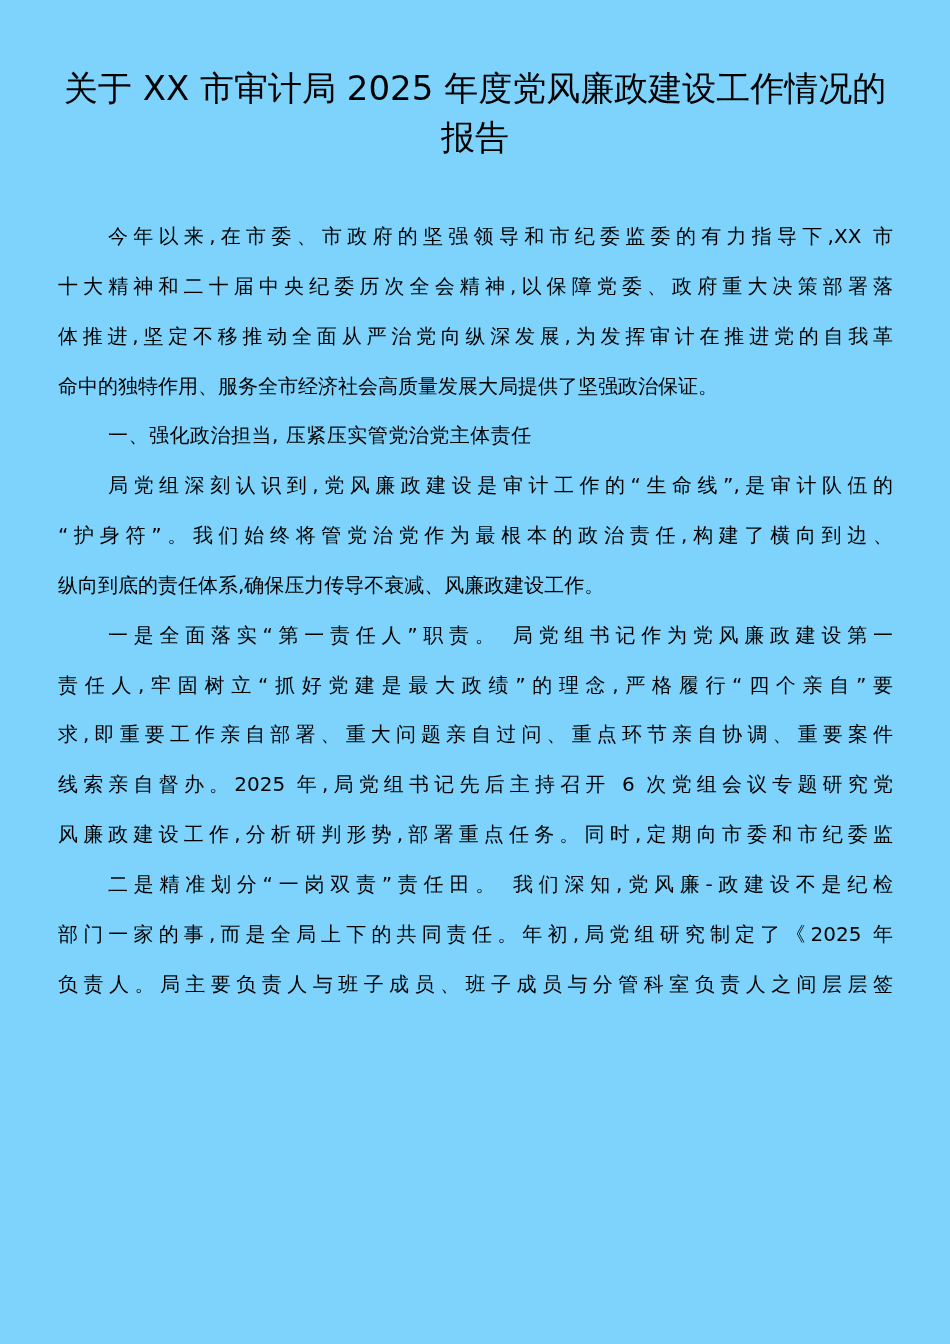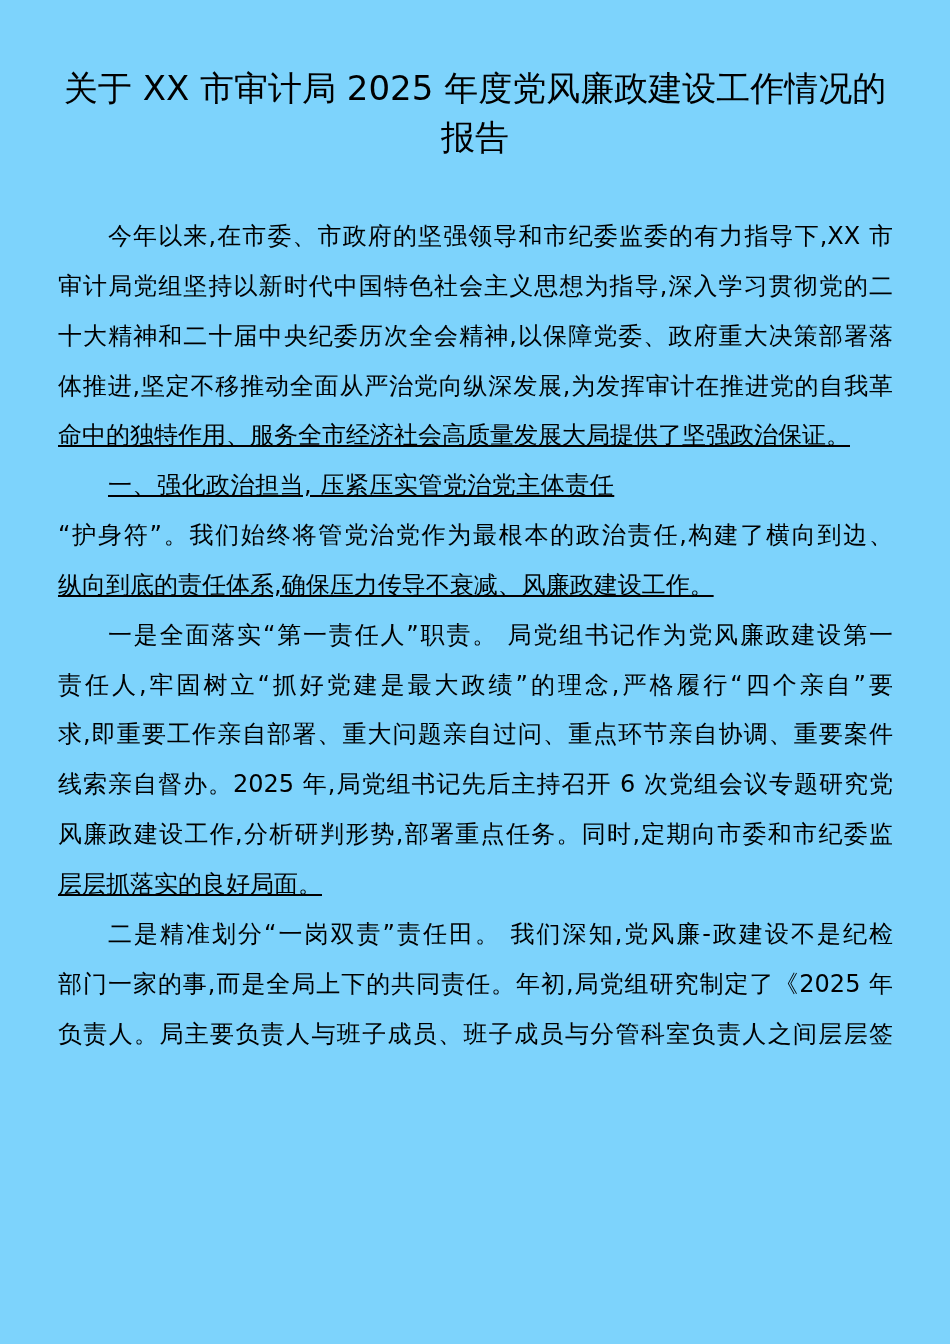--- a/index.html
+++ b/index.html
@@ -30,31 +30,30 @@
     white-space: nowrap;
     font-weight: normal;
   }
   .body {
     position: absolute;
     left: 58px;
     width: 835px;
     top: 212px;
   }
   .line {
-    font-size: 24px;
+    font-size: 20px;
     line-height: 49.85px;
     height: 49.85px;
     text-align: justify;
     text-align-last: justify;
     text-justify: inter-character;
   }
   .line.last {
     text-align: left;
     text-align-last: left;
-    text-decoration: underline;
   }
   .line.indent {
     text-indent: 50px;
   }
   .lead {
     font-weight: normal;
   }
   .heading {
     letter-spacing: 0.5px;
   }
@@ -66,40 +65,39 @@
 
   <div class="title">
     <div class="title-line">关于 XX 市审计局 2025 年度党风廉政建设工作情况的</div>
     <div class="title-line">报告</div>
   </div>
 
   <div class="body">
 
     <div>
       <div class="line indent">今年以来,在市委、市政府的坚强领导和市纪委监委的有力指导下,XX 市</div>
-      <div class="line">审计局党组坚持以新时代中国特色社会主义思想为指导,深入学习贯彻党的二</div>
       <div class="line">十大精神和二十届中央纪委历次全会精神,以保障党委、政府重大决策部署落</div>
       <div class="line">体推进,坚定不移推动全面从严治党向纵深发展,为发挥审计在推进党的自我革</div>
       <div class="line last">命中的独特作用、服务全市经济社会高质量发展大局提供了坚强政治保证。</div>
     </div>
 
     <div class="line last indent heading">一、强化政治担当, 压紧压实管党治党主体责任</div>
 
     <div>
+      <div class="line indent">局党组深刻认识到,党风廉政建设是审计工作的“生命线”,是审计队伍的</div>
       <div class="line">“护身符”。我们始终将管党治党作为最根本的政治责任,构建了横向到边、</div>
       <div class="line last">纵向到底的责任体系,确保压力传导不衰减、风廉政建设工作。</div>
     </div>
 
     <div>
       <div class="line indent"><span class="lead">一是</span><span>全面落实“第一责任人”职责。 局党组书记作为党风廉政建设第一</span></div>
       <div class="line">责任人,牢固树立“抓好党建是最大政绩”的理念,严格履行“四个亲自”要</div>
       <div class="line">求,即重要工作亲自部署、重大问题亲自过问、重点环节亲自协调、重要案件</div>
       <div class="line">线索亲自督办。2025 年,局党组书记先后主持召开 6 次党组会议专题研究党</div>
       <div class="line">风廉政建设工作,分析研判形势,部署重点任务。同时,定期向市委和市纪委监</div>
-      <div class="line last">层层抓落实的良好局面。</div>
     </div>
 
     <div>
       <div class="line indent"><span class="lead">二是</span><span>精准划分“一岗双责”责任田。 我们深知,党风廉-政建设不是纪检</span></div>
       <div class="line">部门一家的事,而是全局上下的共同责任。年初,局党组研究制定了《2025 年</div>
       <div class="line">负责人。局主要负责人与班子成员、班子成员与分管科室负责人之间层层签</div>
     </div>
 
   </div>
 </div>

